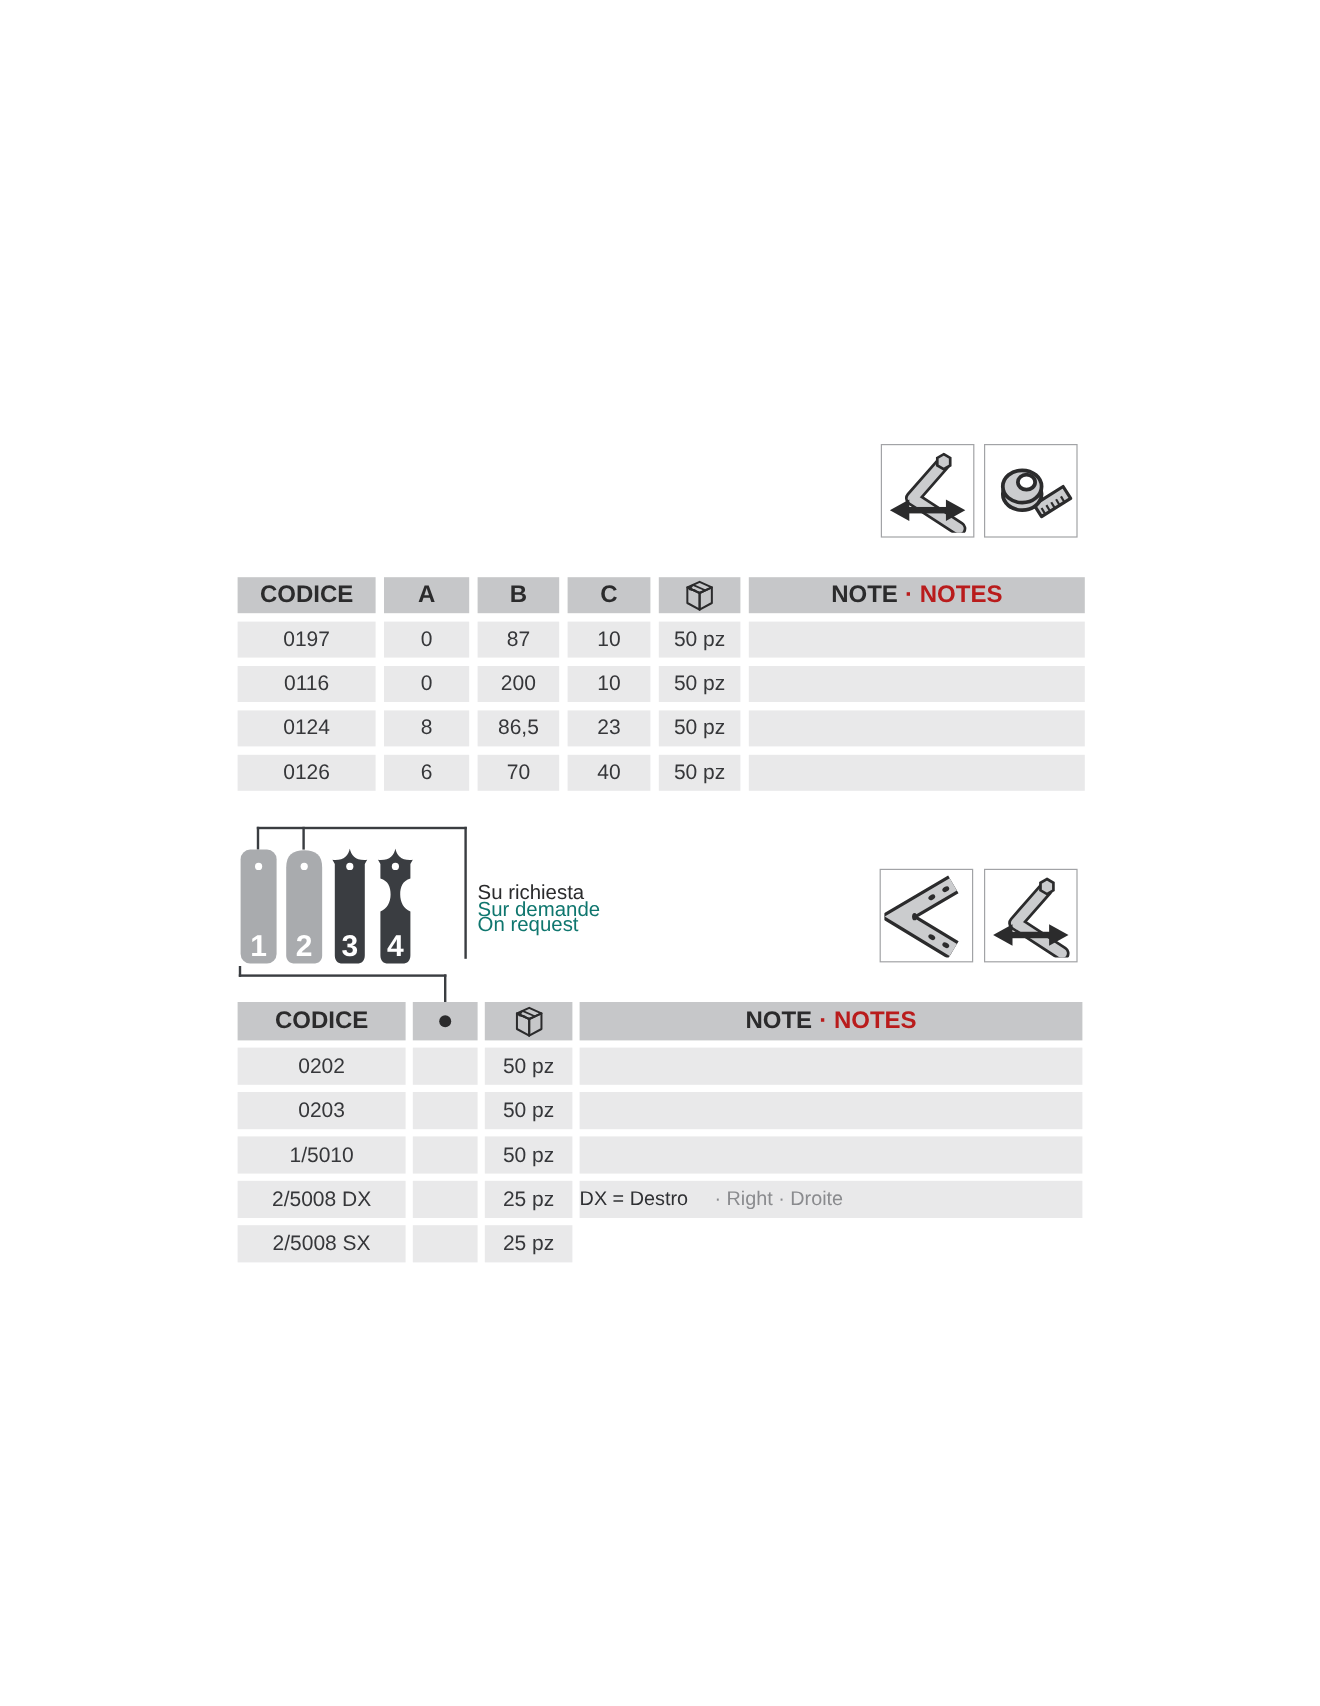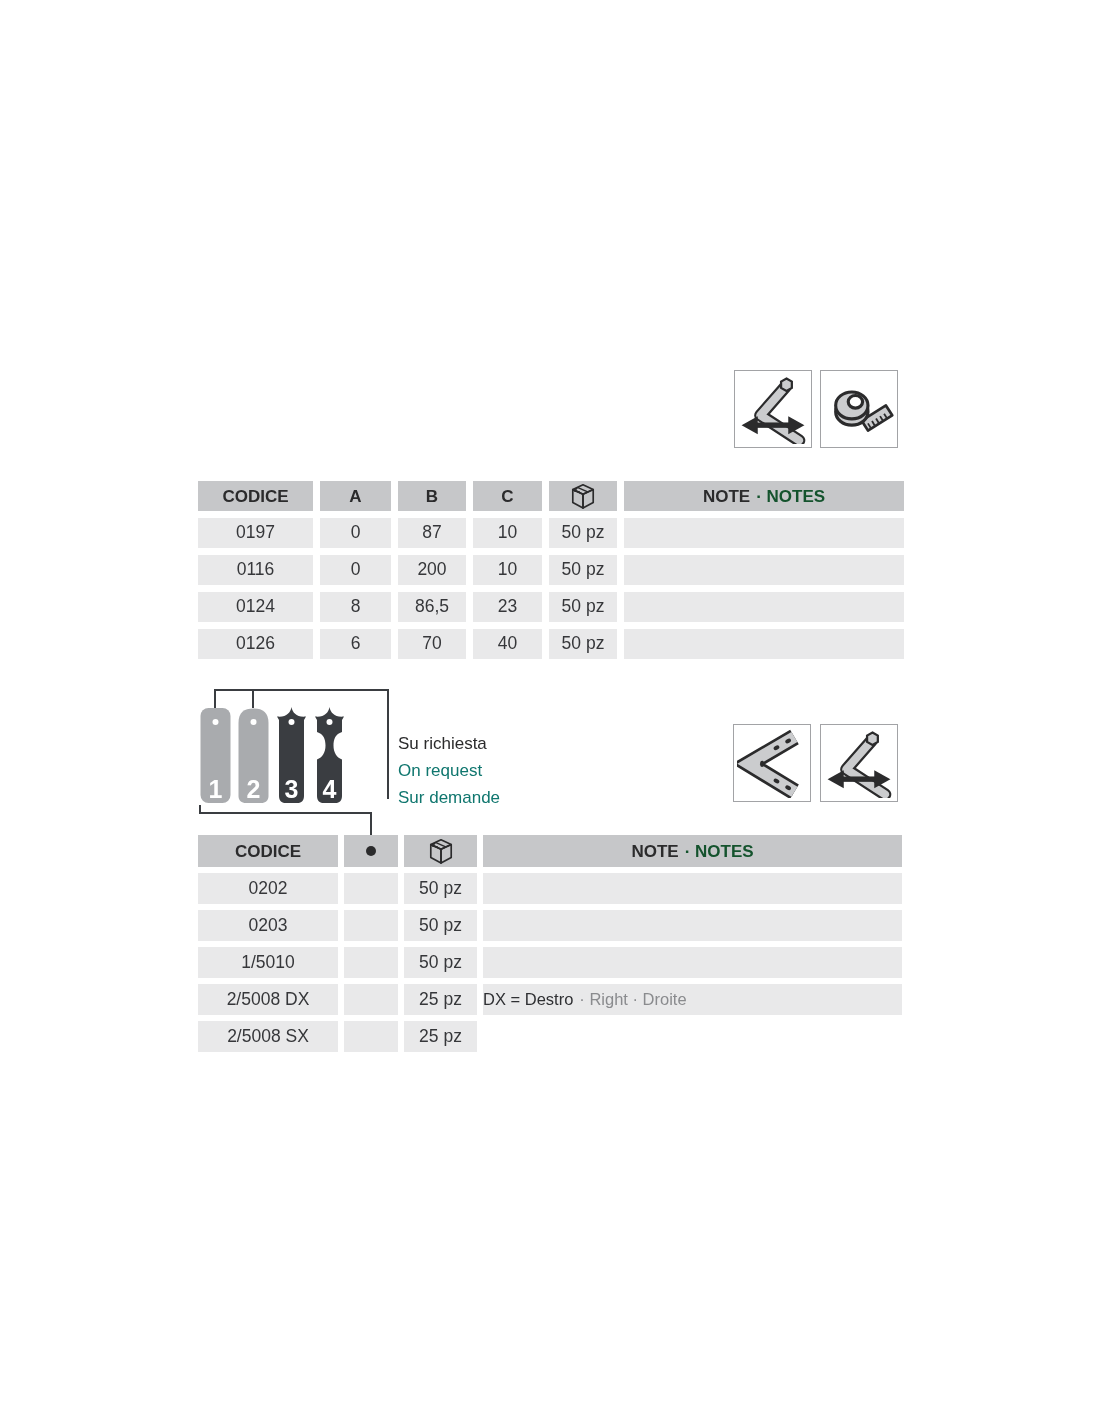--- a/index.html
+++ b/index.html
@@ -14,24 +14,24 @@
     display:flex;align-items:center;justify-content:center;
   }
   
   .grid{position:absolute;display:grid;}
   .t1{left:198px;top:481px;grid-template-columns:115px 71px 68px 69px 68px 280px;grid-auto-rows:30px;gap:7px;}
   .t2{left:198px;top:835px;grid-template-columns:140px 54px 73px 419px;grid-template-rows:32px 31px 31px 31px 31px 31px;gap:6px;}
   .cell{
     background:#e9e9ea;display:flex;align-items:center;justify-content:center;
     font-size:17.5px;color:#36373a;line-height:1;
   }
-  .cell.head{background:#c6c7c9;font-weight:bold;color:#2b2b2c;font-size:17px;justify-content:center;}
+  .cell.head{background:#c6c7c9;font-weight:bold;color:#2b2b2c;font-size:20px;justify-content:center;}
   .cell.note-body{justify-content:flex-start;box-sizing:border-box;font-size:16.5px;color:#2f3033;}
-  .gray{color:#14532d;}
-  .note-gray{color:#8a8b8e;margin-left:6px;}
+  .gray{color:#b91c1c;}
+  .note-gray{color:#8a8b8e;margin-left:22px;}
   .sep-gap{margin-left:6px;}
   
   .shape{position:absolute;width:31px;height:97px;}
   .shape .num{
     position:absolute;left:0;right:0;bottom:2px;text-align:center;
     color:#ffffff;font-size:25px;font-weight:bold;line-height:1;
   }
   .line{position:absolute;background:#3a3d41;}
   .caption-line{position:absolute;left:398px;font-size:17px;line-height:1;white-space:nowrap;}
   .cap-dark{color:#2b2b2c;}
@@ -152,21 +152,21 @@
   <div class="shape" style="left:314px;top:707px;">
     <svg width="31" height="97" viewBox="0 0 31 97">
       <path d="M15.5,0 C14.5,6 10,10.5 1,9.5 L3,13 L3,25 C9.5,27 11.5,32 11.5,38.5 C11.5,45 8.5,50.5 3,52.5 L3,89 C3,93.5 5.5,96 9.5,96 L21.5,96 C25.5,96 28,93.5 28,89 L28,52.5 C22.5,50.5 19.5,45 19.5,38.5 C19.5,32 21.5,27 28,25 L28,13 L30,9.5 C21,10.5 16.5,6 15.5,0 Z" fill="#3a3d41"></path>
       <circle cx="15.5" cy="15" r="3" fill="#ffffff"></circle>
     </svg>
     <span class="num">4</span>
   </div>
 
   <div class="caption-line cap-dark" style="top:735px;">Su richiesta</div>
   <div class="caption-line cap-gray" style="top:762px;">On request</div>
-  <div class="caption-line cap-gray" style="top:789px;">Sur demande</div>
+  <div class="caption-line cap-gray" style="top:749px;">Sur demande</div>
 
   <div class="line" style="left:199px;top:805px;width:2px;height:9px;"></div>
   <div class="line" style="left:199px;top:812px;width:173px;height:2px;"></div>
   <div class="line" style="left:370px;top:812px;width:2px;height:35px;"></div>
 
   <div class="icon-box" style="left:733px;top:724px;">
     <svg width="70" height="70" viewBox="0 0 78 78">
       <line x1="11" y1="38" x2="11" y2="45" stroke="#2b2b2c" stroke-width="2.5"></line>
       <line x1="11" y1="44" x2="62" y2="74" stroke="#2b2b2c" stroke-width="2.5"></line>
       <polyline points="64,10 13,40 64,71" fill="none" stroke="#2b2b2c" stroke-width="19" stroke-linejoin="miter"></polyline>

